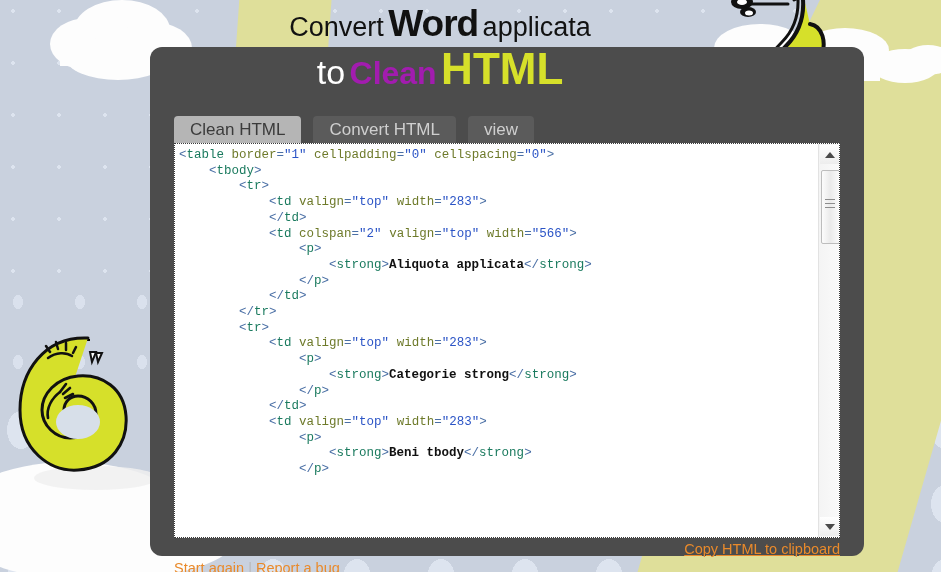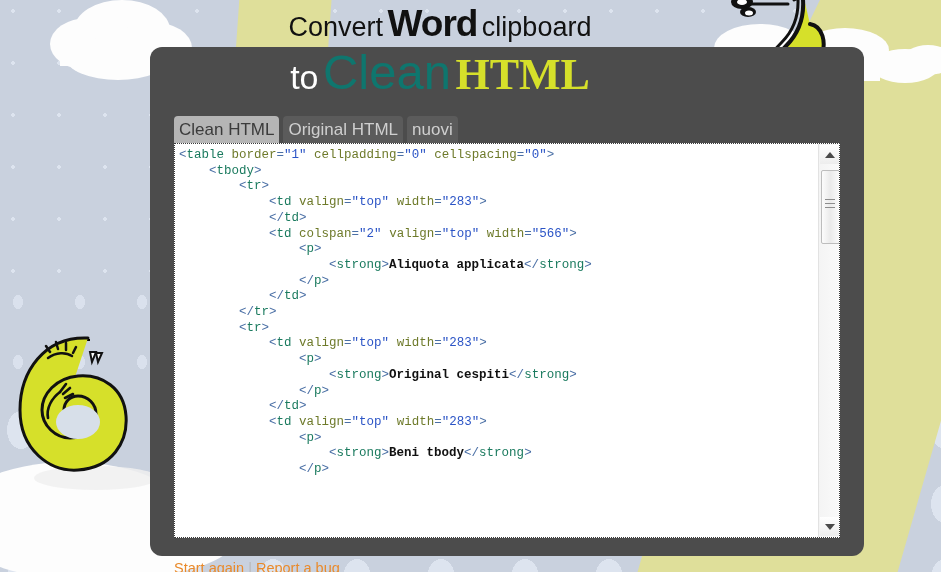--- a/index.html
+++ b/index.html
@@ -48,23 +48,23 @@
 
   
   #panel{
     position:absolute;left:150px;top:47px;width:714px;height:509px;
     background:#4c4c4c;border-radius:12px;
   }
 
   
   #tabbar{position:absolute;left:24px;top:69px;height:27px;display:flex;align-items:flex-end;}
   .tab{
-    height:27px;line-height:27px;padding:0 5px;font-size:17px;
+    height:27px;line-height:27px;padding:0 16px;font-size:17px;
     background:#5b5b5b;color:#cfcfcf;
-    border-radius:4px 4px 0 0;margin-right:4px;cursor:pointer;
+    border-radius:4px 4px 0 0;margin-right:12px;cursor:pointer;
     font-family:"Liberation Sans", sans-serif;
   }
   .tab.active{background:#b5b5b5;color:#3b3b3b;}
 
   
   #codebox{
     position:absolute;left:24px;top:96px;width:666px;height:395px;
     background:#ffffff;border:1px dotted #3a3a3a;
     box-sizing:border-box;overflow:hidden;
   }
@@ -123,22 +123,22 @@
     position:absolute;left:160px;top:3px;width:560px;
     text-align:center;white-space:nowrap;
   }
   #line2{
     position:absolute;left:160px;top:44px;width:560px;
     text-align:center;white-space:nowrap;
   }
   .h-small{font-size:27px;color:#111;}
   .h-big{font-size:37px;font-weight:bold;color:#111;letter-spacing:-1px;}
   .h-small-w{font-size:34px;color:#ffffff;}
-  .h-big-w{font-size:49px;color:#0f766e;letter-spacing:0px;}
-  .h-big-y{font-size:44px;font-weight:bold;color:#d6e02a;letter-spacing:0px;font-family:Liberation Serif, serif;}
+  .h-big-w{font-size:32px;color:#a21caf;letter-spacing:0px;font-weight:bold;}
+  .h-big-y{font-size:44px;font-weight:bold;color:#d6e02a;letter-spacing:0px;}
 
   
   .worm{position:absolute;}
 </style>
 </head>
 <body>
 
 <div id="sky">
   <div class="dotgrid dots-far"></div>
   <div class="dotgrid dots-mid"></div>
@@ -233,41 +233,41 @@
     </g>
 
     <path d="M98 34 L62 34" stroke="#111" stroke-width="3" fill="none" stroke-linecap="round"></path>
   </svg>
 </div>
 
 <div id="panel">
 
   <div id="tabbar">
     <div class="tab active">Clean HTML</div>
-    <div class="tab">Original HTML</div>
-    <div class="tab">nuovi</div>
+    <div class="tab">Convert HTML</div>
+    <div class="tab">view</div>
   </div>
 
   <div id="codebox">
     <div id="codepad">
       <pre id="code"><span class="t-ang">&lt;</span><span class="t-tag">table</span> <span class="t-attr">border</span><span class="t-ang">=</span><span class="t-val">"1"</span> <span class="t-attr">cellpadding</span><span class="t-ang">=</span><span class="t-val">"0"</span> <span class="t-attr">cellspacing</span><span class="t-ang">=</span><span class="t-val">"0"</span><span class="t-ang">&gt;</span>
     <span class="t-ang">&lt;</span><span class="t-tag">tbody</span><span class="t-ang">&gt;</span>
         <span class="t-ang">&lt;</span><span class="t-tag">tr</span><span class="t-ang">&gt;</span>
             <span class="t-ang">&lt;</span><span class="t-tag">td</span> <span class="t-attr">valign</span><span class="t-ang">=</span><span class="t-val">"top"</span> <span class="t-attr">width</span><span class="t-ang">=</span><span class="t-val">"283"</span><span class="t-ang">&gt;</span>
             <span class="t-ang">&lt;/</span><span class="t-tag">td</span><span class="t-ang">&gt;</span>
             <span class="t-ang">&lt;</span><span class="t-tag">td</span> <span class="t-attr">colspan</span><span class="t-ang">=</span><span class="t-val">"2"</span> <span class="t-attr">valign</span><span class="t-ang">=</span><span class="t-val">"top"</span> <span class="t-attr">width</span><span class="t-ang">=</span><span class="t-val">"566"</span><span class="t-ang">&gt;</span>
                 <span class="t-ang">&lt;</span><span class="t-tag">p</span><span class="t-ang">&gt;</span>
                     <span class="t-ang">&lt;</span><span class="t-tag">strong</span><span class="t-ang">&gt;</span><span class="t-txt">Aliquota applicata</span><span class="t-ang">&lt;/</span><span class="t-tag">strong</span><span class="t-ang">&gt;</span>
                 <span class="t-ang">&lt;/</span><span class="t-tag">p</span><span class="t-ang">&gt;</span>
             <span class="t-ang">&lt;/</span><span class="t-tag">td</span><span class="t-ang">&gt;</span>
         <span class="t-ang">&lt;/</span><span class="t-tag">tr</span><span class="t-ang">&gt;</span>
         <span class="t-ang">&lt;</span><span class="t-tag">tr</span><span class="t-ang">&gt;</span>
             <span class="t-ang">&lt;</span><span class="t-tag">td</span> <span class="t-attr">valign</span><span class="t-ang">=</span><span class="t-val">"top"</span> <span class="t-attr">width</span><span class="t-ang">=</span><span class="t-val">"283"</span><span class="t-ang">&gt;</span>
                 <span class="t-ang">&lt;</span><span class="t-tag">p</span><span class="t-ang">&gt;</span>
-                    <span class="t-ang">&lt;</span><span class="t-tag">strong</span><span class="t-ang">&gt;</span><span class="t-txt">Original cespiti</span><span class="t-ang">&lt;/</span><span class="t-tag">strong</span><span class="t-ang">&gt;</span>
+                    <span class="t-ang">&lt;</span><span class="t-tag">strong</span><span class="t-ang">&gt;</span><span class="t-txt">Categorie strong</span><span class="t-ang">&lt;/</span><span class="t-tag">strong</span><span class="t-ang">&gt;</span>
                 <span class="t-ang">&lt;/</span><span class="t-tag">p</span><span class="t-ang">&gt;</span>
             <span class="t-ang">&lt;/</span><span class="t-tag">td</span><span class="t-ang">&gt;</span>
             <span class="t-ang">&lt;</span><span class="t-tag">td</span> <span class="t-attr">valign</span><span class="t-ang">=</span><span class="t-val">"top"</span> <span class="t-attr">width</span><span class="t-ang">=</span><span class="t-val">"283"</span><span class="t-ang">&gt;</span>
                 <span class="t-ang">&lt;</span><span class="t-tag">p</span><span class="t-ang">&gt;</span>
                     <span class="t-ang">&lt;</span><span class="t-tag">strong</span><span class="t-ang">&gt;</span><span class="t-txt">Beni tbody</span><span class="t-ang">&lt;/</span><span class="t-tag">strong</span><span class="t-ang">&gt;</span>
                 <span class="t-ang">&lt;/</span><span class="t-tag">p</span><span class="t-ang">&gt;</span></pre>
     </div>
 
     <div id="sbar">
       <div class="sb-btn" id="sb-up">
@@ -279,30 +279,31 @@
             <i></i>
             <i></i>
         </div>
       </div>
       <div class="sb-btn" id="sb-down">
         <span class="arw arw-d"></span>
       </div>
     </div>
   </div>
 
+  <a id="copylink">Copy HTML to clipboard</a>
 
   <div id="bottomlinks">
     <a>Start again</a><span class="sep">|</span><a>Report a bug</a>
   </div>
 </div>
 
 <div id="headline">
   <div id="line1">
     <span class="h-small">Convert</span>
     <span class="h-big">Word</span>
-    <span class="h-small">clipboard</span>
+    <span class="h-small">applicata</span>
   </div>
   <div id="line2">
     <span class="h-small-w">to</span>
     <span class="h-big-w">Clean</span>
     <span class="h-big-y">HTML</span>
   </div>
 </div>
 
 </body></html>

